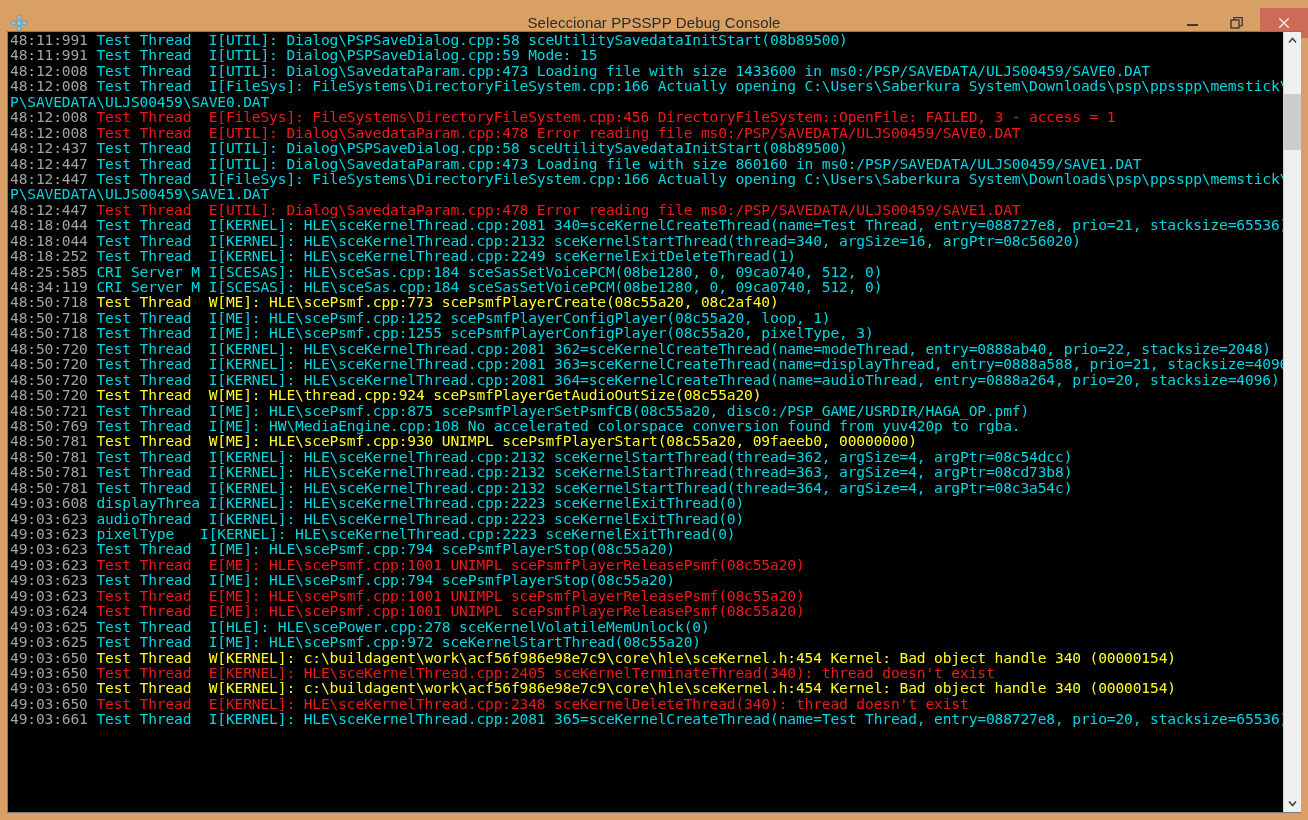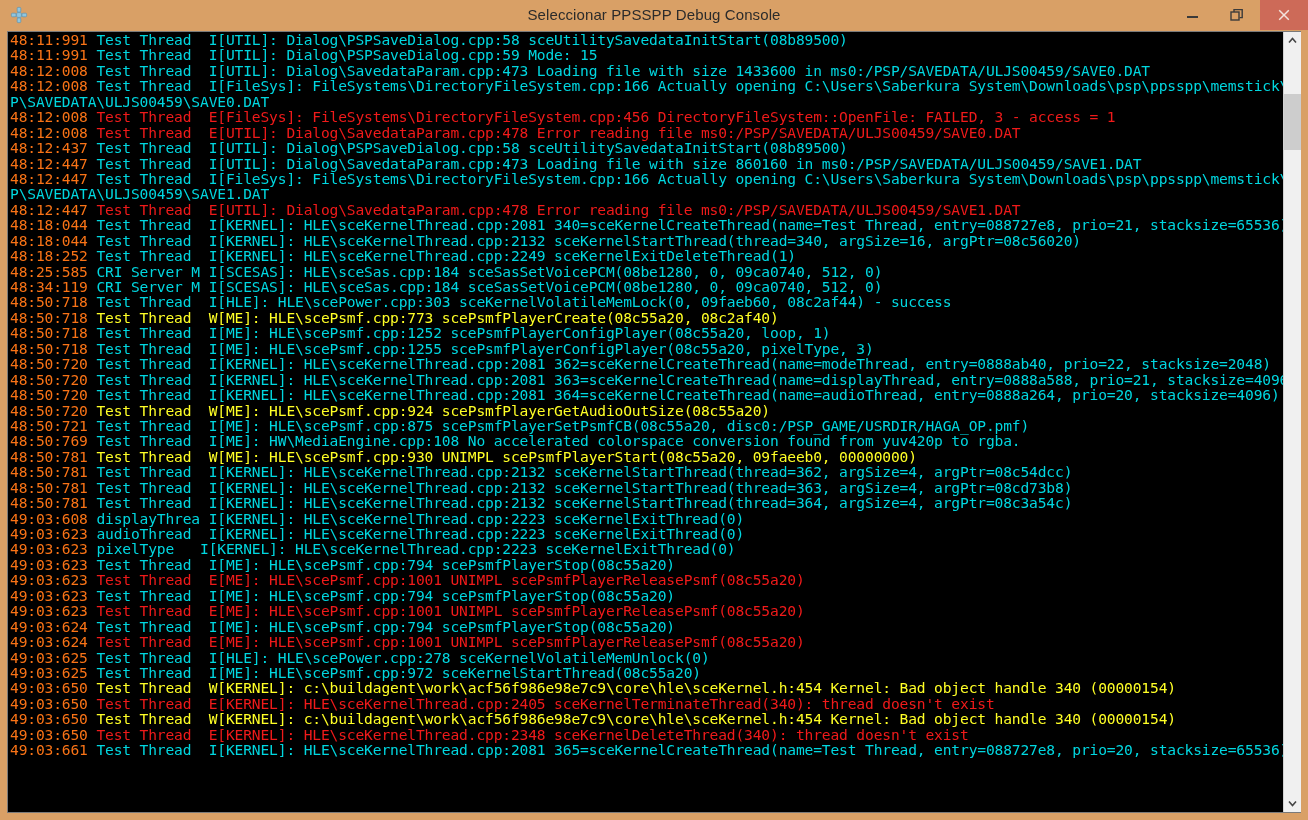--- a/index.html
+++ b/index.html
@@ -20,21 +20,21 @@
     left: 0; top: 0;
     width: 1308px;
     height: 820px;
     background: #d9a066;
     box-sizing: border-box;
   }
 
   
   .titlebar {
     position: absolute;
-    left: 0; top: 0;
+    left: 0; top: 8px;
     width: 1308px;
     height: 30px;
     display: flex;
     align-items: center;
   }
   .title-icon {
     position: absolute;
     left: 8px;
     top: 4px;
     width: 22px;
@@ -99,21 +99,21 @@
     position: relative;
   }
   .log-line {
     font-family: "DejaVu Sans Mono", "Liberation Mono", monospace;
     font-size: 14.6px;
     line-height: 15.45px;
     letter-spacing: -0.15px;
     white-space: pre;
     height: 15.45px;
   }
-  .ts  { color: #f97316; }
+  .ts  { color: #a3a3a3; }
   .i   { color: #00d7e0; }   
   .e   { color: #f01a1a; }   
   .w   { color: #ffff26; }   
 
   
   .scrollbar {
     width: 17px;
     background: #f0f0f0;
     border-left: 1px solid #d2d2d2;
     box-sizing: border-box;
@@ -205,42 +205,40 @@
         <div class="log-line"><span class="ts">48:12:437 </span><span class="i">Test Thread  </span><span class="i">I[UTIL]: Dialog\PSPSaveDialog.cpp:58 sceUtilitySavedataInitStart(08b89500)</span></div>
         <div class="log-line"><span class="ts">48:12:447 </span><span class="i">Test Thread  </span><span class="i">I[UTIL]: Dialog\SavedataParam.cpp:473 Loading file with size 860160 in ms0:/PSP/SAVEDATA/ULJS00459/SAVE1.DAT</span></div>
         <div class="log-line"><span class="ts">48:12:447 </span><span class="i">Test Thread  </span><span class="i">I[FileSys]: FileSystems\DirectoryFileSystem.cpp:166 Actually opening C:\Users\Saberkura System\Downloads\psp\ppsspp\memstick\PS</span></div>
         <div class="log-line"><span class="i">P\SAVEDATA\ULJS00459\SAVE1.DAT</span></div>
         <div class="log-line"><span class="ts">48:12:447 </span><span class="e">Test Thread  </span><span class="e">E[UTIL]: Dialog\SavedataParam.cpp:478 Error reading file ms0:/PSP/SAVEDATA/ULJS00459/SAVE1.DAT</span></div>
         <div class="log-line"><span class="ts">48:18:044 </span><span class="i">Test Thread  </span><span class="i">I[KERNEL]: HLE\sceKernelThread.cpp:2081 340=sceKernelCreateThread(name=Test Thread, entry=088727e8, prio=21, stacksize=65536)</span></div>
         <div class="log-line"><span class="ts">48:18:044 </span><span class="i">Test Thread  </span><span class="i">I[KERNEL]: HLE\sceKernelThread.cpp:2132 sceKernelStartThread(thread=340, argSize=16, argPtr=08c56020)</span></div>
         <div class="log-line"><span class="ts">48:18:252 </span><span class="i">Test Thread  </span><span class="i">I[KERNEL]: HLE\sceKernelThread.cpp:2249 sceKernelExitDeleteThread(1)</span></div>
         <div class="log-line"><span class="ts">48:25:585 </span><span class="i">CRI Server M </span><span class="i">I[SCESAS]: HLE\sceSas.cpp:184 sceSasSetVoicePCM(08be1280, 0, 09ca0740, 512, 0)</span></div>
         <div class="log-line"><span class="ts">48:34:119 </span><span class="i">CRI Server M </span><span class="i">I[SCESAS]: HLE\sceSas.cpp:184 sceSasSetVoicePCM(08be1280, 0, 09ca0740, 512, 0)</span></div>
-        <div class="log-line"><span class="ts">48:50:718 </span><span class="i">Test Thread  </span><span class="i">I[HLE]: HLE\scePower.cpp:303 sceKernelVolatileMemLock(0, 09faeb60, 08c2af44) - success</span></div>
         <div class="log-line"><span class="ts">48:50:718 </span><span class="w">Test Thread  </span><span class="w">W[ME]: HLE\scePsmf.cpp:773 scePsmfPlayerCreate(08c55a20, 08c2af40)</span></div>
         <div class="log-line"><span class="ts">48:50:718 </span><span class="i">Test Thread  </span><span class="i">I[ME]: HLE\scePsmf.cpp:1252 scePsmfPlayerConfigPlayer(08c55a20, loop, 1)</span></div>
         <div class="log-line"><span class="ts">48:50:718 </span><span class="i">Test Thread  </span><span class="i">I[ME]: HLE\scePsmf.cpp:1255 scePsmfPlayerConfigPlayer(08c55a20, pixelType, 3)</span></div>
         <div class="log-line"><span class="ts">48:50:720 </span><span class="i">Test Thread  </span><span class="i">I[KERNEL]: HLE\sceKernelThread.cpp:2081 362=sceKernelCreateThread(name=modeThread, entry=0888ab40, prio=22, stacksize=2048)</span></div>
         <div class="log-line"><span class="ts">48:50:720 </span><span class="i">Test Thread  </span><span class="i">I[KERNEL]: HLE\sceKernelThread.cpp:2081 363=sceKernelCreateThread(name=displayThread, entry=0888a588, prio=21, stacksize=4096)</span></div>
         <div class="log-line"><span class="ts">48:50:720 </span><span class="i">Test Thread  </span><span class="i">I[KERNEL]: HLE\sceKernelThread.cpp:2081 364=sceKernelCreateThread(name=audioThread, entry=0888a264, prio=20, stacksize=4096)</span></div>
-        <div class="log-line"><span class="ts">48:50:720 </span><span class="w">Test Thread  </span><span class="w">W[ME]: HLE\scePsmf.cpp:924 scePsmfPlayerGetAudioOutSize(08c55a20)</span></div>
+        <div class="log-line"><span class="ts">48:50:720 </span><span class="w">Test Thread  </span><span class="w">W[ME]: HLE\thread.cpp:924 scePsmfPlayerGetAudioOutSize(08c55a20)</span></div>
         <div class="log-line"><span class="ts">48:50:721 </span><span class="i">Test Thread  </span><span class="i">I[ME]: HLE\scePsmf.cpp:875 scePsmfPlayerSetPsmfCB(08c55a20, disc0:/PSP_GAME/USRDIR/HAGA_OP.pmf)</span></div>
         <div class="log-line"><span class="ts">48:50:769 </span><span class="i">Test Thread  </span><span class="i">I[ME]: HW\MediaEngine.cpp:108 No accelerated colorspace conversion found from yuv420p to rgba.</span></div>
         <div class="log-line"><span class="ts">48:50:781 </span><span class="w">Test Thread  </span><span class="w">W[ME]: HLE\scePsmf.cpp:930 UNIMPL scePsmfPlayerStart(08c55a20, 09faeeb0, 00000000)</span></div>
         <div class="log-line"><span class="ts">48:50:781 </span><span class="i">Test Thread  </span><span class="i">I[KERNEL]: HLE\sceKernelThread.cpp:2132 sceKernelStartThread(thread=362, argSize=4, argPtr=08c54dcc)</span></div>
         <div class="log-line"><span class="ts">48:50:781 </span><span class="i">Test Thread  </span><span class="i">I[KERNEL]: HLE\sceKernelThread.cpp:2132 sceKernelStartThread(thread=363, argSize=4, argPtr=08cd73b8)</span></div>
         <div class="log-line"><span class="ts">48:50:781 </span><span class="i">Test Thread  </span><span class="i">I[KERNEL]: HLE\sceKernelThread.cpp:2132 sceKernelStartThread(thread=364, argSize=4, argPtr=08c3a54c)</span></div>
         <div class="log-line"><span class="ts">49:03:608 </span><span class="i">displayThrea </span><span class="i">I[KERNEL]: HLE\sceKernelThread.cpp:2223 sceKernelExitThread(0)</span></div>
         <div class="log-line"><span class="ts">49:03:623 </span><span class="i">audioThread  </span><span class="i">I[KERNEL]: HLE\sceKernelThread.cpp:2223 sceKernelExitThread(0)</span></div>
         <div class="log-line"><span class="ts">49:03:623 </span><span class="i">pixelType   </span><span class="i">I[KERNEL]: HLE\sceKernelThread.cpp:2223 sceKernelExitThread(0)</span></div>
         <div class="log-line"><span class="ts">49:03:623 </span><span class="i">Test Thread  </span><span class="i">I[ME]: HLE\scePsmf.cpp:794 scePsmfPlayerStop(08c55a20)</span></div>
         <div class="log-line"><span class="ts">49:03:623 </span><span class="e">Test Thread  </span><span class="e">E[ME]: HLE\scePsmf.cpp:1001 UNIMPL scePsmfPlayerReleasePsmf(08c55a20)</span></div>
         <div class="log-line"><span class="ts">49:03:623 </span><span class="i">Test Thread  </span><span class="i">I[ME]: HLE\scePsmf.cpp:794 scePsmfPlayerStop(08c55a20)</span></div>
         <div class="log-line"><span class="ts">49:03:623 </span><span class="e">Test Thread  </span><span class="e">E[ME]: HLE\scePsmf.cpp:1001 UNIMPL scePsmfPlayerReleasePsmf(08c55a20)</span></div>
-        <div class="log-line"><span class="ts">49:03:624 </span><span class="i">Test Thread  </span><span class="i">I[ME]: HLE\scePsmf.cpp:794 scePsmfPlayerStop(08c55a20)</span></div>
         <div class="log-line"><span class="ts">49:03:624 </span><span class="e">Test Thread  </span><span class="e">E[ME]: HLE\scePsmf.cpp:1001 UNIMPL scePsmfPlayerReleasePsmf(08c55a20)</span></div>
         <div class="log-line"><span class="ts">49:03:625 </span><span class="i">Test Thread  </span><span class="i">I[HLE]: HLE\scePower.cpp:278 sceKernelVolatileMemUnlock(0)</span></div>
         <div class="log-line"><span class="ts">49:03:625 </span><span class="i">Test Thread  </span><span class="i">I[ME]: HLE\scePsmf.cpp:972 sceKernelStartThread(08c55a20)</span></div>
         <div class="log-line"><span class="ts">49:03:650 </span><span class="w">Test Thread  </span><span class="w">W[KERNEL]: c:\buildagent\work\acf56f986e98e7c9\core\hle\sceKernel.h:454 Kernel: Bad object handle 340 (00000154)</span></div>
         <div class="log-line"><span class="ts">49:03:650 </span><span class="e">Test Thread  </span><span class="e">E[KERNEL]: HLE\sceKernelThread.cpp:2405 sceKernelTerminateThread(340): thread doesn't exist</span></div>
         <div class="log-line"><span class="ts">49:03:650 </span><span class="w">Test Thread  </span><span class="w">W[KERNEL]: c:\buildagent\work\acf56f986e98e7c9\core\hle\sceKernel.h:454 Kernel: Bad object handle 340 (00000154)</span></div>
         <div class="log-line"><span class="ts">49:03:650 </span><span class="e">Test Thread  </span><span class="e">E[KERNEL]: HLE\sceKernelThread.cpp:2348 sceKernelDeleteThread(340): thread doesn't exist</span></div>
         <div class="log-line"><span class="ts">49:03:661 </span><span class="i">Test Thread  </span><span class="i">I[KERNEL]: HLE\sceKernelThread.cpp:2081 365=sceKernelCreateThread(name=Test Thread, entry=088727e8, prio=20, stacksize=65536)</span></div>
       </div>
 

